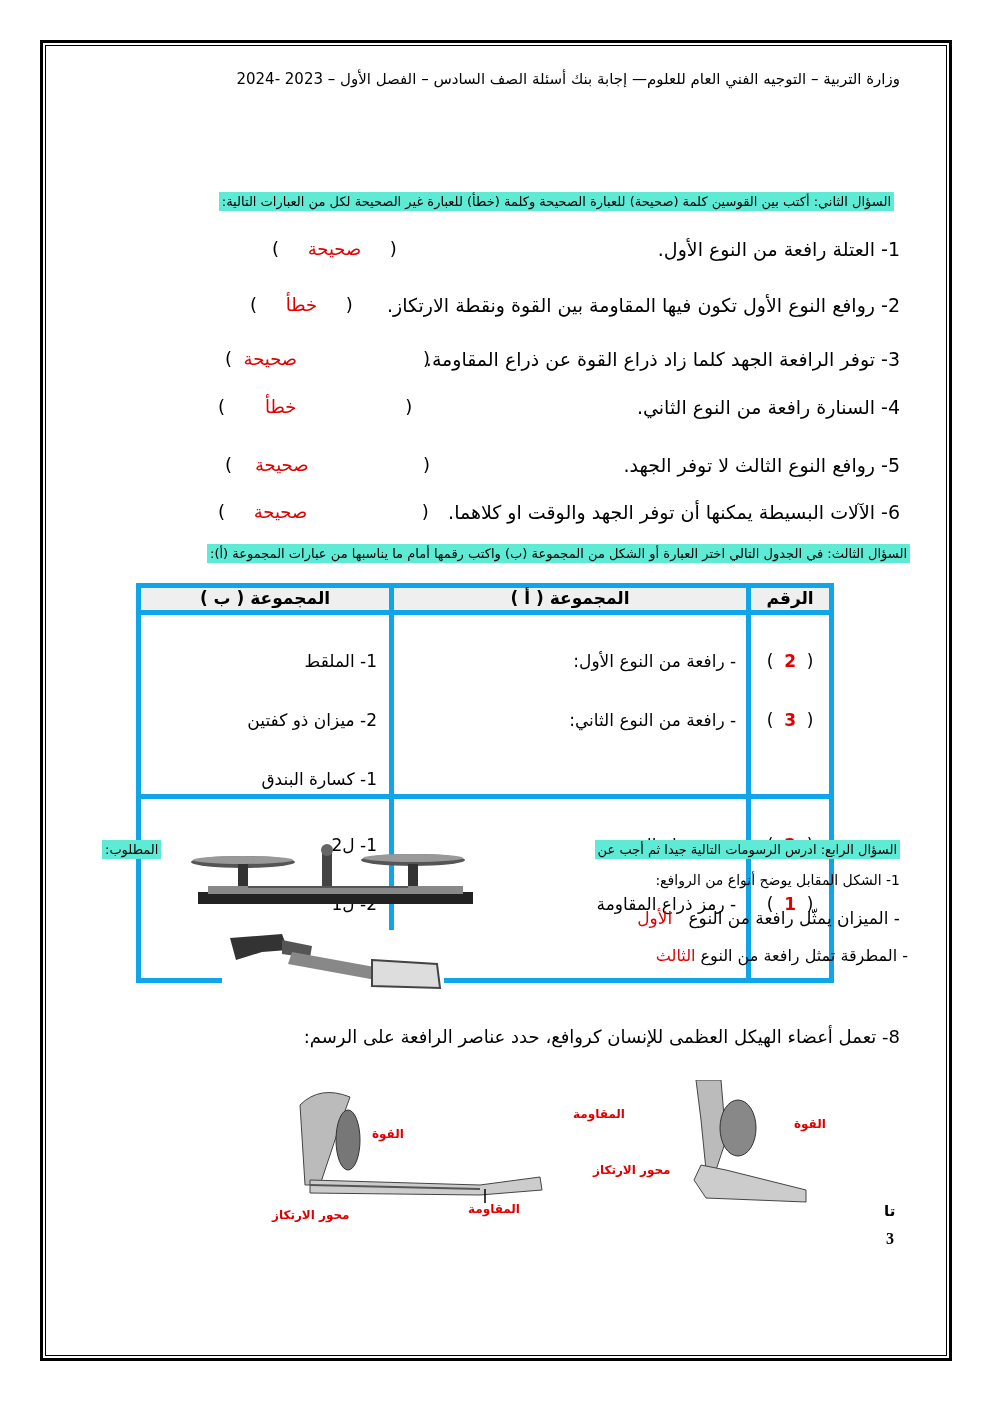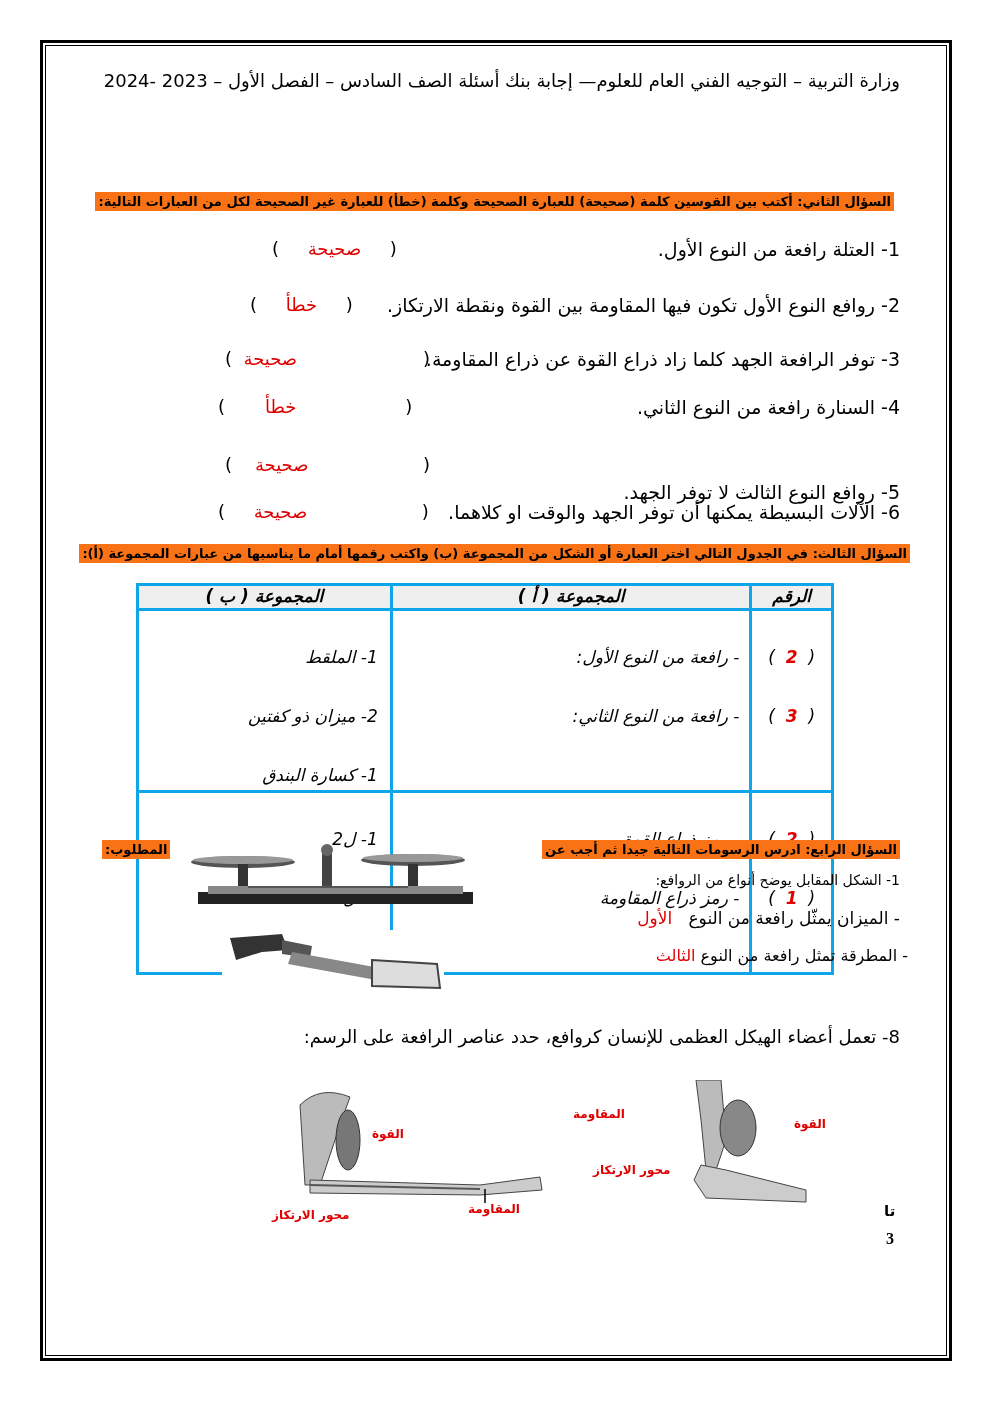--- a/index.html
+++ b/index.html
@@ -1,29 +1,29 @@
 <!DOCTYPE html>
 <html><head>
 <meta charset="utf-8">
 <style>
   html,body{margin:0;padding:0;background:#fff;}
   body{width:992px;height:1403px;position:relative;overflow:hidden;font-family:"DejaVu Sans",sans-serif;color:#000;}
   .frame-outer{position:absolute;left:40px;top:40px;width:912px;height:1321px;border:3px solid #000;box-sizing:border-box;}
   .frame-inner{position:absolute;left:45px;top:45px;width:902px;height:1311px;border:1px solid #000;box-sizing:border-box;}
   .abs{position:absolute;}
   .rtl{direction:rtl;unicode-bidi:embed;}
-  .header{right:92px;top:70px;font-size:18px;white-space:nowrap;margin-left:16px;}
-  .qhead{background:#f97316;font-weight:bold;font-size:13px;white-space:nowrap;padding:2px 3px;}
+  .header{right:92px;top:70px;font-size:15px;white-space:nowrap;margin-left:16px;}
+  .qhead{background:#5eead4;font-weight:normal;font-size:13px;white-space:nowrap;padding:2px 3px;}
   .q2head{right:98px;top:192px;}
   .q3head{right:82px;top:544px;}
   .item{font-size:19px;white-space:nowrap;text-align:right;}
   .ans{font-size:18px;white-space:nowrap;}
   .red{color:#e00000;}
   table.match{position:absolute;left:136px;top:583px;width:698px;border-collapse:collapse;direction:rtl;font-size:17px;}
-  table.match td,table.match th{border:3px solid #0ea5e9;vertical-align:top;font-style:italic;}
+  table.match td,table.match th{border:5px solid #0ea5e9;vertical-align:top;}
   table.match th{background:#efefef;font-weight:bold;font-size:17px;height:22px;padding:0;}
   .colnum{width:80px;text-align:center;}
   .colA{width:366px;}
   .colB{width:250px;}
   .cellline{height:27px;line-height:27px;white-space:nowrap;margin-top:32px;}
   .q4head-r{right:92px;top:840px;}
   .q4head-l{left:102px;top:840px;}
   .small-label{font-size:12px;font-weight:bold;color:#e00000;white-space:nowrap;}
   svg{display:block;}
 </style>
@@ -50,21 +50,21 @@
 <div class="abs rtl item" style="right:92px;top:348px;">3- توفر الرافعة الجهد كلما زاد ذراع القوة عن ذراع المقاومة.</div>
 <div class="abs ans" style="left:225px;top:348px;">
   <span>(</span>&nbsp;&nbsp;<span class="red">صحيحة</span>&nbsp;&nbsp;&nbsp;&nbsp;&nbsp;&nbsp;&nbsp;&nbsp;&nbsp;&nbsp;&nbsp;&nbsp;&nbsp;&nbsp;&nbsp;&nbsp;&nbsp;&nbsp;&nbsp;&nbsp;&nbsp;&nbsp;<span>)</span>
 </div>
 
 <div class="abs rtl item" style="right:92px;top:396px;">4- السنارة رافعة من النوع الثاني.</div>
 <div class="abs ans" style="left:218px;top:396px;">
   <span>(</span>&nbsp;&nbsp;&nbsp;&nbsp;&nbsp;&nbsp;&nbsp;<span class="red">خطأ</span>&nbsp;&nbsp;&nbsp;&nbsp;&nbsp;&nbsp;&nbsp;&nbsp;&nbsp;&nbsp;&nbsp;&nbsp;&nbsp;&nbsp;&nbsp;&nbsp;&nbsp;&nbsp;&nbsp;<span>)</span>
 </div>
 
-<div class="abs rtl item" style="right:92px;top:454px;margin-top:27px;">5- روافع النوع الثالث لا توفر الجهد.</div>
+<div class="abs rtl item" style="right:92px;top:454px;">5- روافع النوع الثالث لا توفر الجهد.</div>
 <div class="abs ans" style="left:225px;top:454px;">
   <span>(</span>&nbsp;&nbsp;&nbsp;&nbsp;<span class="red">صحيحة</span>&nbsp;&nbsp;&nbsp;&nbsp;&nbsp;&nbsp;&nbsp;&nbsp;&nbsp;&nbsp;&nbsp;&nbsp;&nbsp;&nbsp;&nbsp;&nbsp;&nbsp;&nbsp;&nbsp;&nbsp;<span>)</span>
 </div>
 
 <div class="abs rtl item" style="right:92px;top:501px;">6- الآلات البسيطة يمكنها أن توفر الجهد والوقت او كلاهما.</div>
 <div class="abs ans" style="left:218px;top:501px;">
   <span>(</span>&nbsp;&nbsp;&nbsp;&nbsp;&nbsp;<span class="red">صحيحة</span>&nbsp;&nbsp;&nbsp;&nbsp;&nbsp;&nbsp;&nbsp;&nbsp;&nbsp;&nbsp;&nbsp;&nbsp;&nbsp;&nbsp;&nbsp;&nbsp;&nbsp;&nbsp;&nbsp;&nbsp;<span>)</span>
 </div>
 
 <div class="abs rtl qhead q3head">السؤال الثالث: في الجدول التالي اختر العبارة أو الشكل من المجموعة (ب) واكتب رقمها أمام ما يناسبها من عبارات المجموعة (أ):</div>

